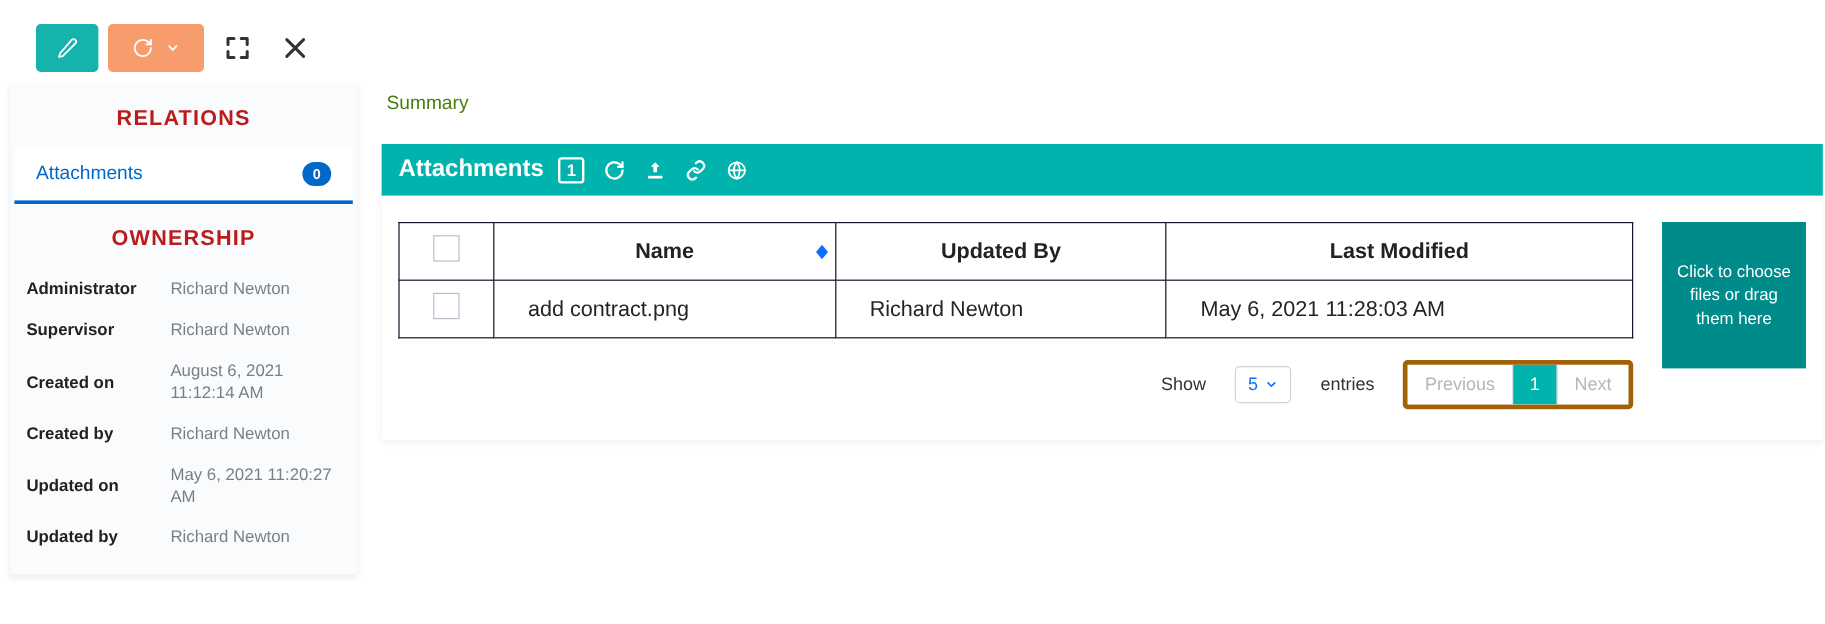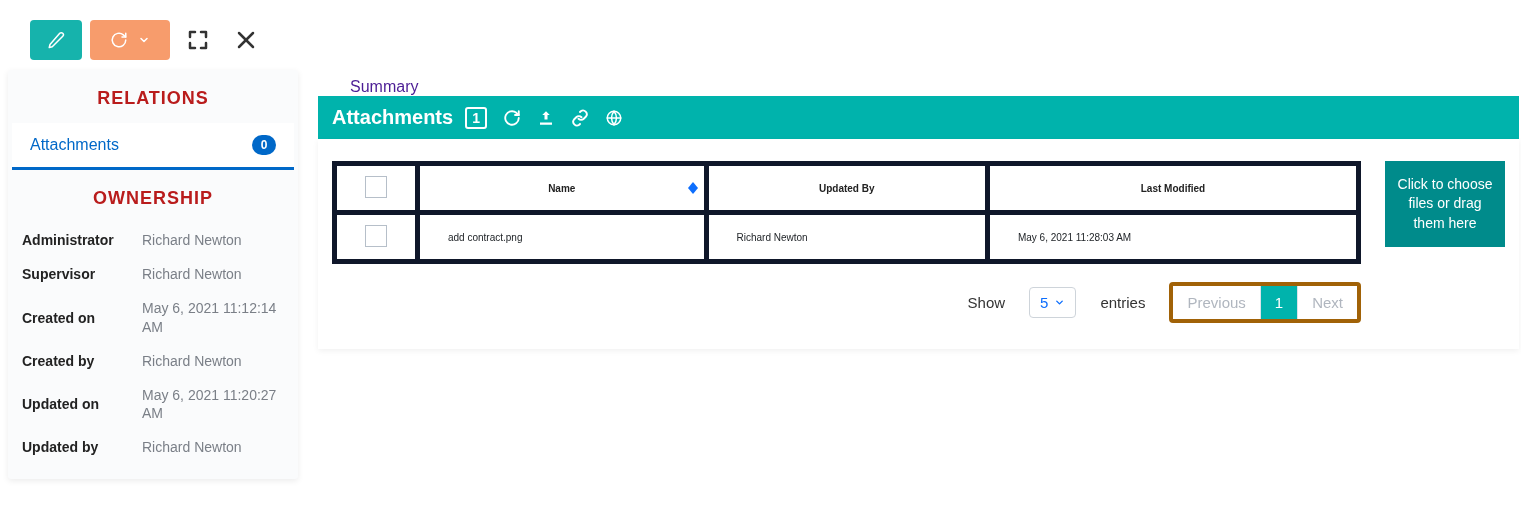--- a/index.html
+++ b/index.html
@@ -124,24 +124,23 @@
   .ownership-value {
     color: #7a7f87;
     flex: 1;
     line-height: 1.3;
   }
   .main {
     flex: 1;
     padding: 0 0 0 20px;
   }
   .tab-bar {
-    padding: 8px 4px 0 4px;
-    color: #4c1d95;
+    padding: 8px 4px 24px 4px;
+    color: #4d7c0f;
     font-size: 16px;
-    margin-left: 28px;
   }
   .content-panel {
     background: #fff;
   }
   .panel-header {
     background: #00b3ac;
     color: #fff;
     display: flex;
     align-items: center;
     padding: 10px 14px;
@@ -185,23 +184,23 @@
   }
   .table-wrap {
     flex: 1;
   }
   table.data {
     width: 100%;
     border-collapse: collapse;
     border: 1px solid #dbe2ea;
   }
   table.data th, table.data td {
-    border: 5px solid #0f172a;
+    border: 1px solid #0f172a;
     padding: 10px 28px;
-    font-size: 10px;
+    font-size: 18px;
     text-align: left;
   }
   table.data th {
     font-weight: 700;
     text-align: center;
     position: relative;
     color: #222;
   }
   .sort-ind {
     position: absolute;
@@ -259,21 +258,21 @@
     font-size: 15px;
     background: #fff;
   }
   .page-btn:last-child { border-right: none; }
   .page-btn.active {
     background: #00b3ac;
     color: #fff;
   }
   .dropzone {
     width: 120px;
-    height: 86px;
+    height: 122px;
     background: #008b8b;
     color: #fff;
     display: flex;
     align-items: center;
     justify-content: center;
     text-align: center;
     font-size: 14px;
     padding: 10px;
     cursor: pointer;
     line-height: 1.4;
@@ -327,21 +326,21 @@
       <div class="ownership-row">
         <div class="ownership-label">Administrator</div>
         <div class="ownership-value">Richard Newton</div>
       </div>
       <div class="ownership-row">
         <div class="ownership-label">Supervisor</div>
         <div class="ownership-value">Richard Newton</div>
       </div>
       <div class="ownership-row">
         <div class="ownership-label">Created on</div>
-        <div class="ownership-value">May 6, 2021 11:12:14 AM</div>
+        <div class="ownership-value">August 6, 2021 11:12:14 AM</div>
       </div>
       <div class="ownership-row">
         <div class="ownership-label">Created by</div>
         <div class="ownership-value">Richard Newton</div>
       </div>
       <div class="ownership-row">
         <div class="ownership-label">Updated on</div>
         <div class="ownership-value">May 6, 2021 11:20:27 AM</div>
       </div>
       <div class="ownership-row">

